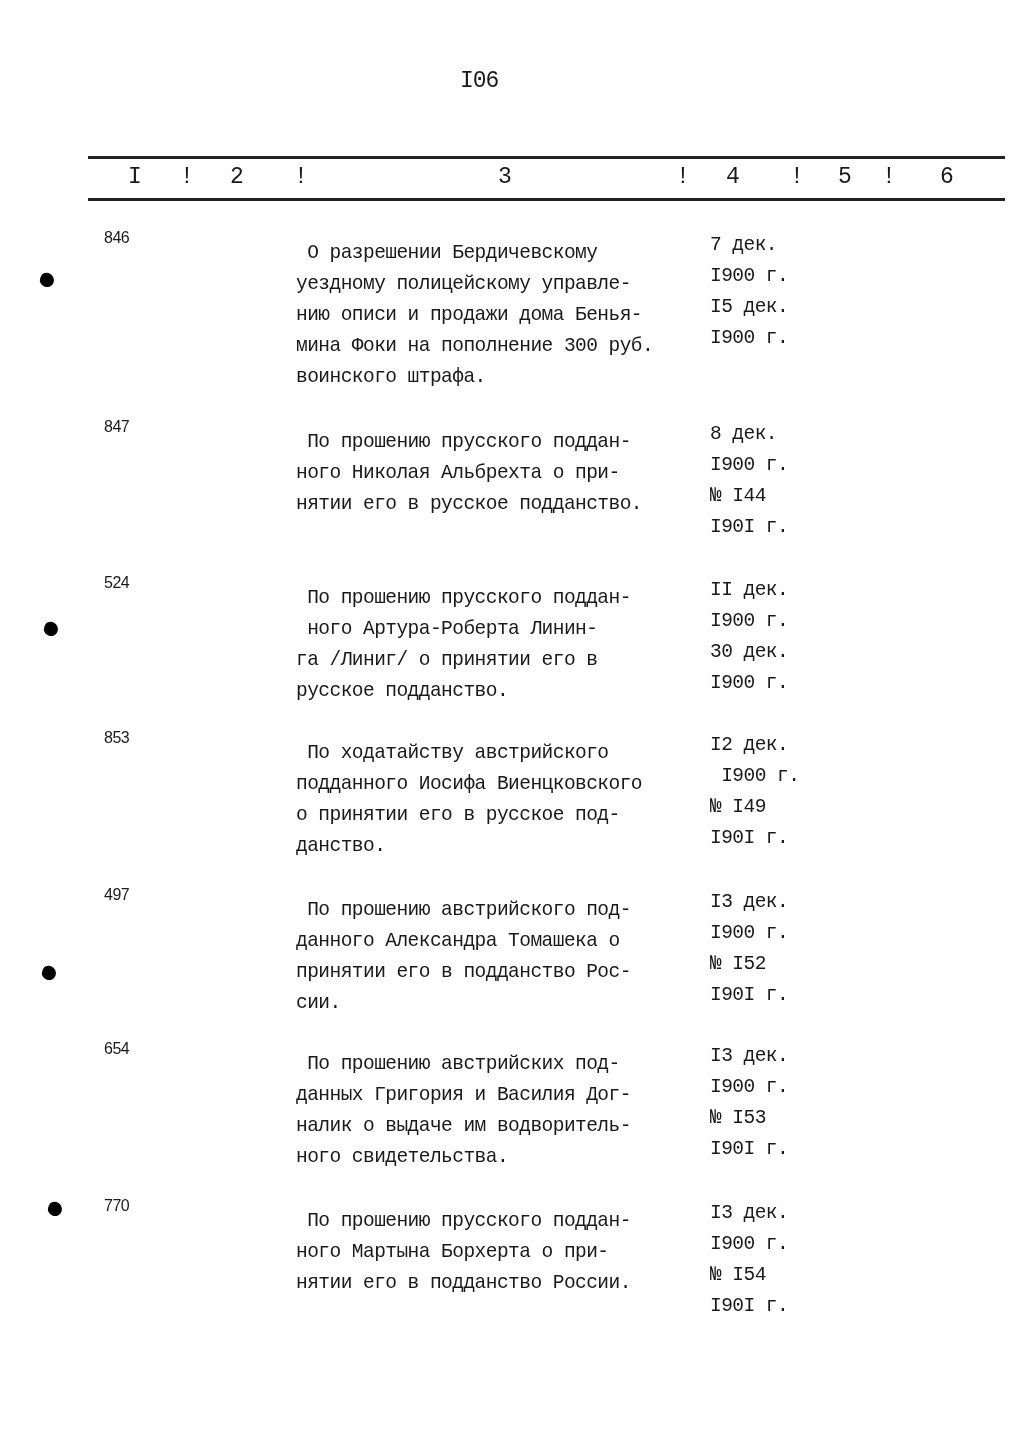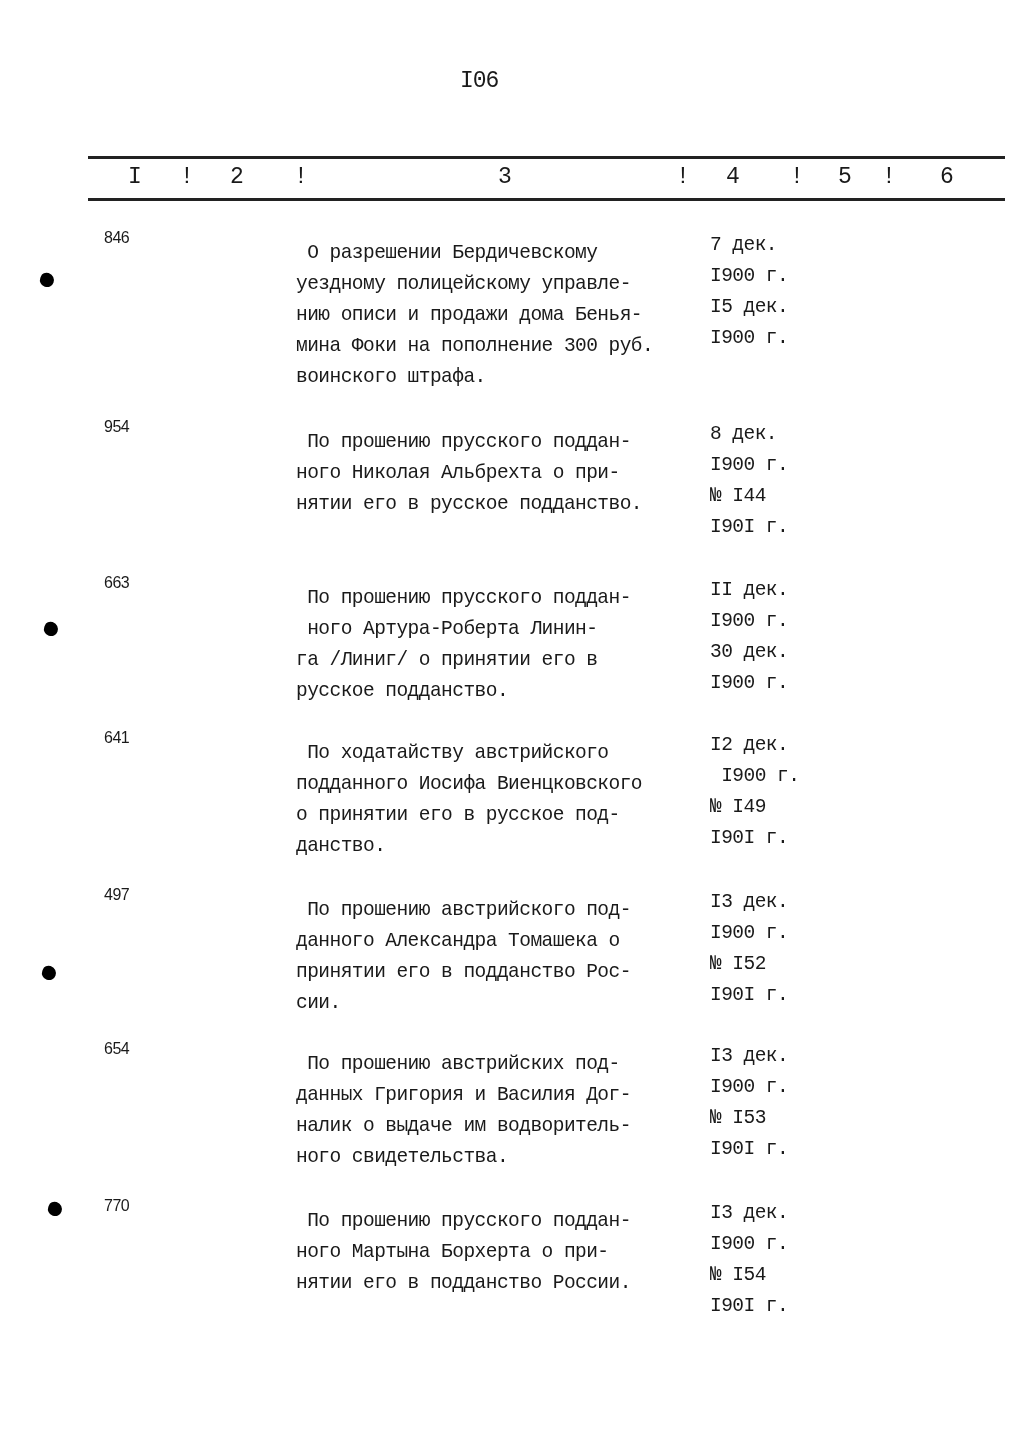--- a/index.html
+++ b/index.html
@@ -125,52 +125,52 @@
   </div>
   <div class="entry-dates">
     <div class="line">7 дек.</div>
     <div class="line">I900 г.</div>
     <div class="line">I5 дек.</div>
     <div class="line">I900 г.</div>
   </div>
 </div>
 
 <div class="entry" style="top:418px">
-  <div class="entry-number">954</div>
+  <div class="entry-number">847</div>
   <div class="entry-lines">
     <div class="line indent">По прошению прусского поддан-</div>
     <div class="line">ного Николая Альбрехта о при-</div>
     <div class="line">нятии его в русское подданство.</div>
   </div>
   <div class="entry-dates">
     <div class="line">8 дек.</div>
     <div class="line">I900 г.</div>
     <div class="line">№ I44</div>
     <div class="line">I90I г.</div>
   </div>
 </div>
 
 <div class="entry" style="top:574px">
-  <div class="entry-number">663</div>
+  <div class="entry-number">524</div>
   <div class="entry-lines">
     <div class="line indent">По прошению прусского поддан-</div>
     <div class="line indent">ного Артура-Роберта Линин-</div>
     <div class="line">га /Линиг/ о принятии его в</div>
     <div class="line">русское подданство.</div>
   </div>
   <div class="entry-dates">
     <div class="line">II дек.</div>
     <div class="line">I900 г.</div>
     <div class="line">30 дек.</div>
     <div class="line">I900 г.</div>
   </div>
 </div>
 
 <div class="entry" style="top:729px">
-  <div class="entry-number">641</div>
+  <div class="entry-number">853</div>
   <div class="entry-lines">
     <div class="line indent">По ходатайству австрийского</div>
     <div class="line">подданного Иосифа Виенцковского</div>
     <div class="line">о принятии его в русское под-</div>
     <div class="line">данство.</div>
   </div>
   <div class="entry-dates">
     <div class="line">I2 дек.</div>
     <div class="line" style="padding-left:12px">I900 г.</div>
     <div class="line">№ I49</div>

